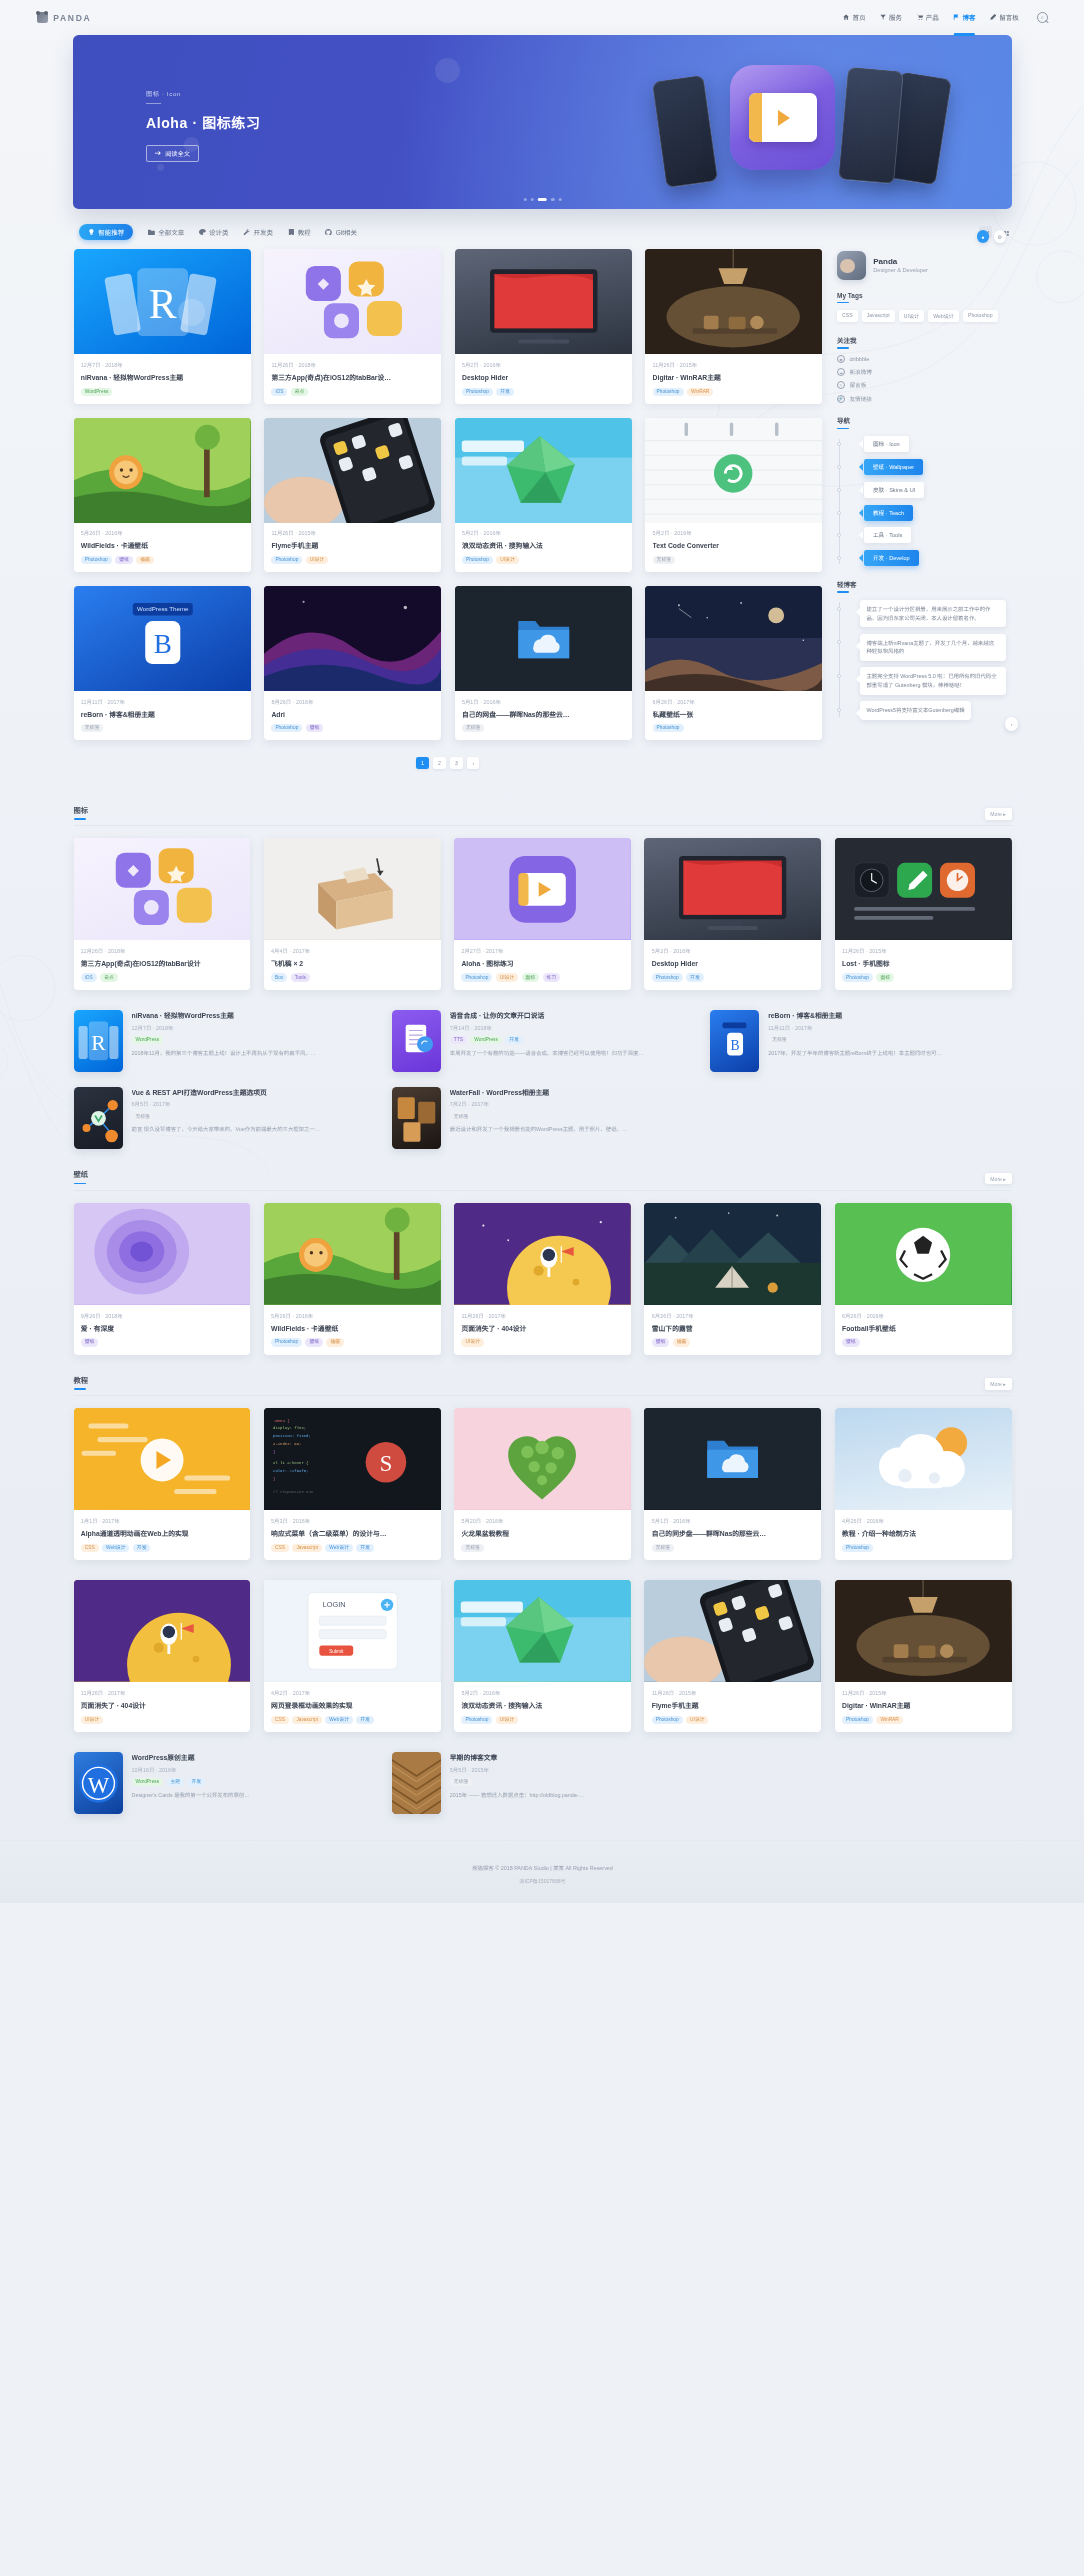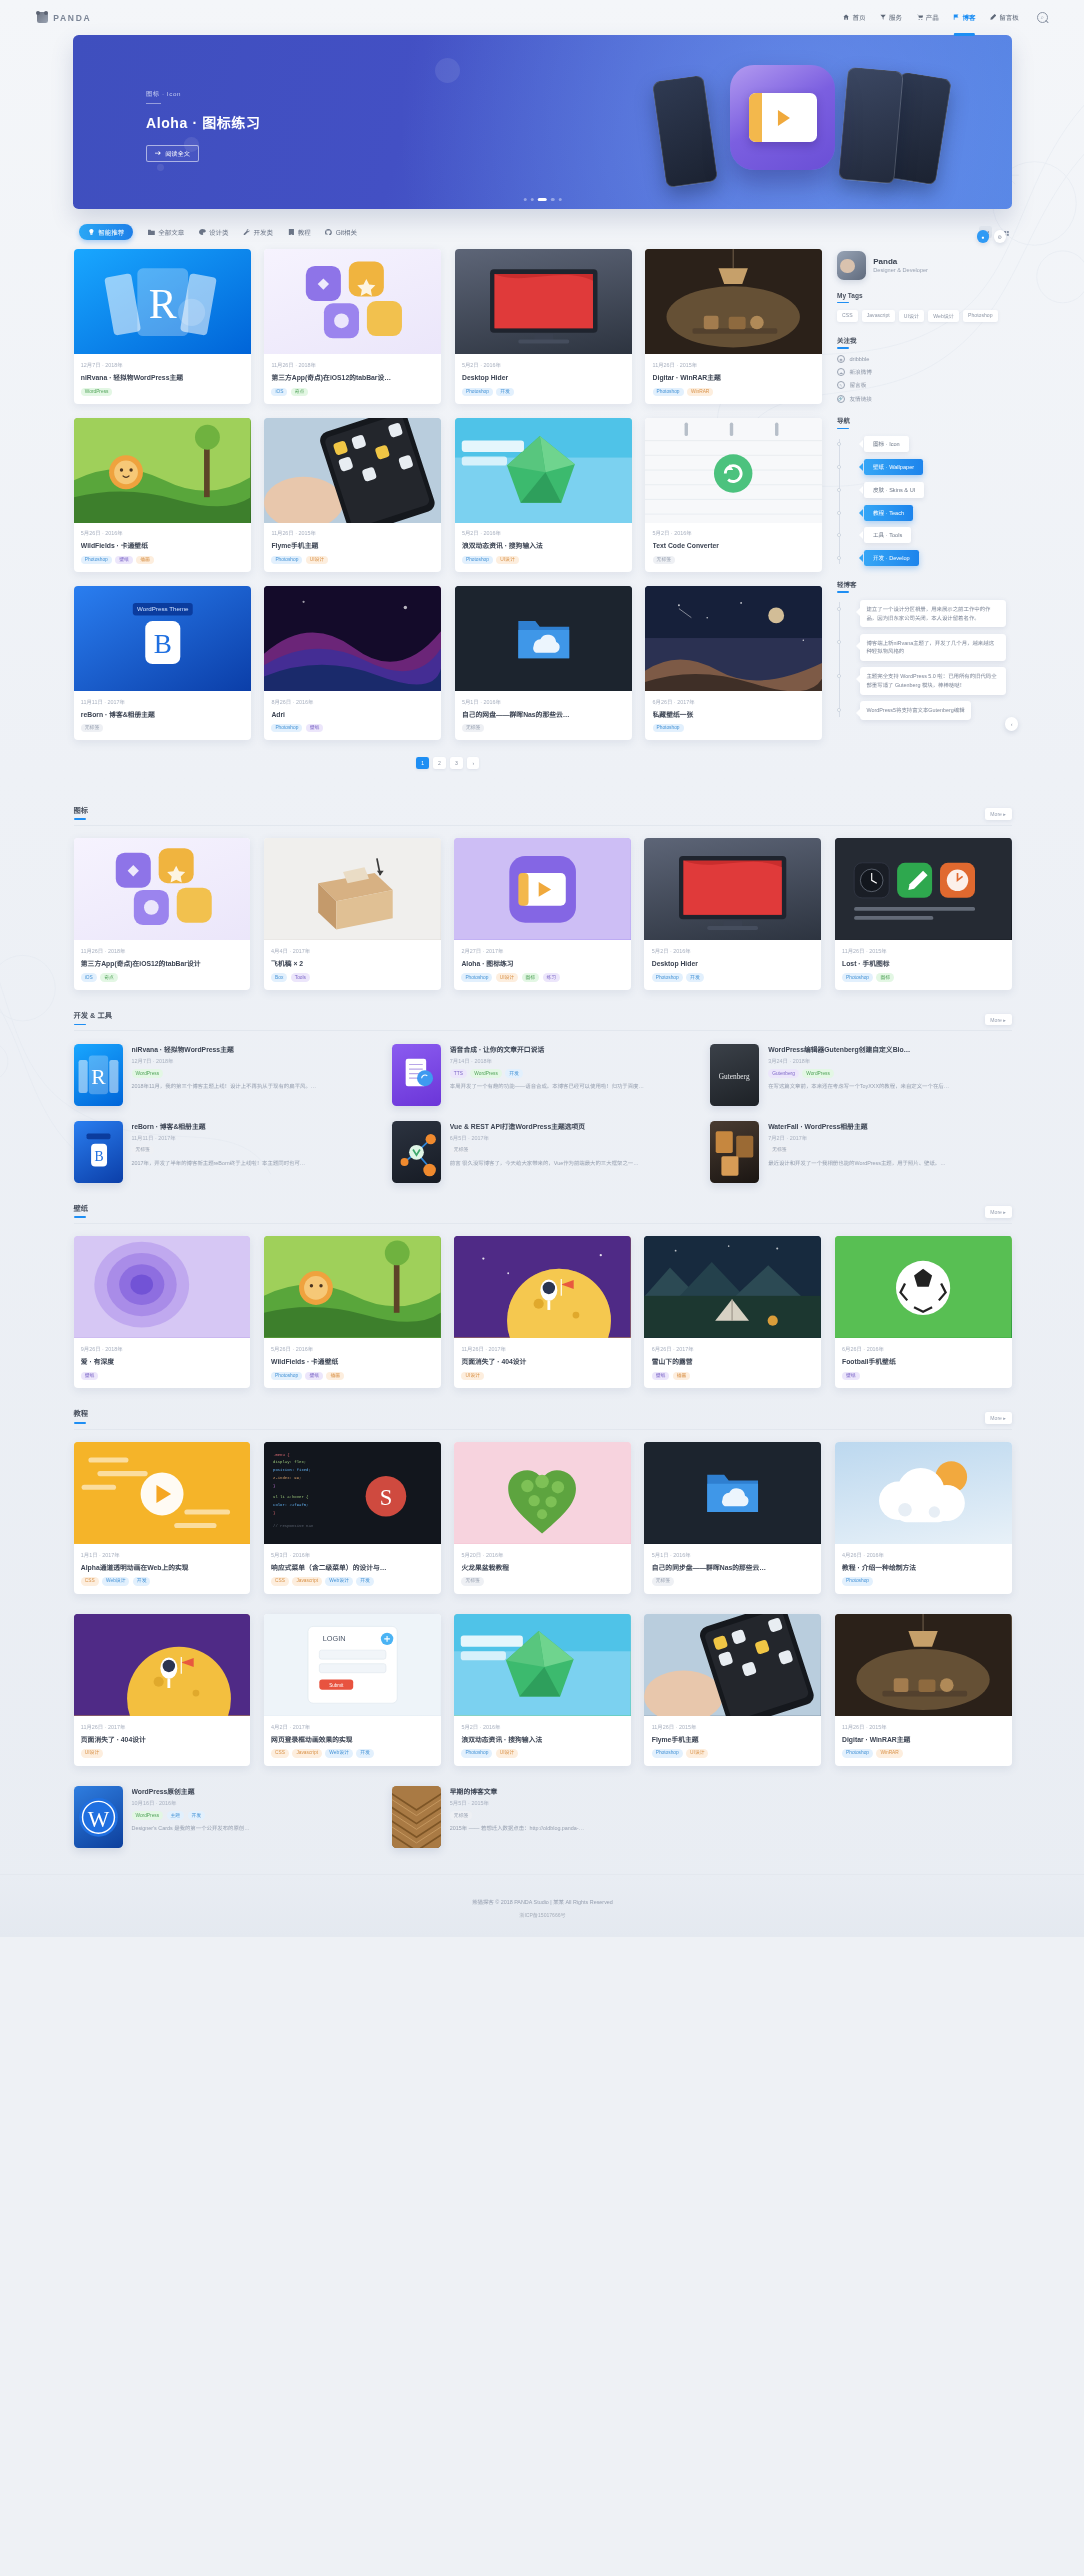--- a/index.html
+++ b/index.html
@@ -878,24 +878,20 @@
             <div class="tags">
               <span class="tag t-blue">Photoshop</span>
               <span class="tag t-green">图标</span>
             </div>
           </div>
         </div>
       </div>
     </div>
 
     <div class="section">
-      <div class="sechead">
-        <div class="sectitle">开发 &amp; 工具</div>
-        <div class="more">More ▸</div>
-      </div>
       <div class="devgrid">
 
         <div class="devitem">
           <div class="devthumb tb-r">
             <svg class="tb" viewBox="0 0 86 110">
               <g opacity=".5" fill="#fff">
                   <rect x="8" y="28" width="16" height="58" rx="4"></rect>
                   <rect x="62" y="28" width="16" height="58" rx="4"></rect>
                 </g>
               <rect x="26" y="20" width="34" height="68" rx="6" fill="#fff" opacity=".26"></rect>
@@ -928,36 +924,20 @@
             <div class="devdate">7月14日 · 2018年</div>
             <div class="tags">
               <span class="tag t-purple">TTS</span>
               <span class="tag t-green">WordPress</span>
               <span class="tag t-blue">开发</span>
             </div>
             <div class="devexc">本周开发了一个有趣的功能——语音合成。本博客已经可以使用啦！归功于百度…</div>
           </div>
         </div>
 
-        <div class="devitem">
-          <div class="devthumb" style="background:linear-gradient(160deg,#3b4149,#1d2126)">
-            <svg class="tb" vi="" ewbox="0 0 86 110" viewBox="0 0 300 150" width="169" height="85">
-              <text x="43" y="62" font-size="13" fill="#e6e8ea" text-anchor="middle" font-family="Liberation Serif, serif">Gutenberg</text>
-            </svg>
-          </div>
-          <div class="devbody">
-            <div class="devtitle">WordPress编辑器Gutenberg创建自定义Blo…</div>
-            <div class="devdate">3月24日 · 2018年</div>
-            <div class="tags">
-              <span class="tag t-purple">Gutenberg</span>
-              <span class="tag t-green">WordPress</span>
-            </div>
-            <div class="devexc">在写这篇文章前，本来还在考虑写一个ToyXXX的教程，来自定义一个在后…</div>
-          </div>
-        </div>
 
         <div class="devitem">
           <div class="devthumb tb-b">
             <svg class="tb" viewBox="0 0 86 110">
               <rect x="22" y="22" width="42" height="10" rx="3" fill="#0b3c9e"></rect>
               <rect x="30" y="40" width="28" height="40" rx="7" fill="#fff"></rect>
               <text x="44" y="70" font-size="24" fill="#1f6fe0" text-anchor="middle" font-family="Liberation Serif, serif">B</text>
             </svg>
           </div>
           <div class="devbody">

